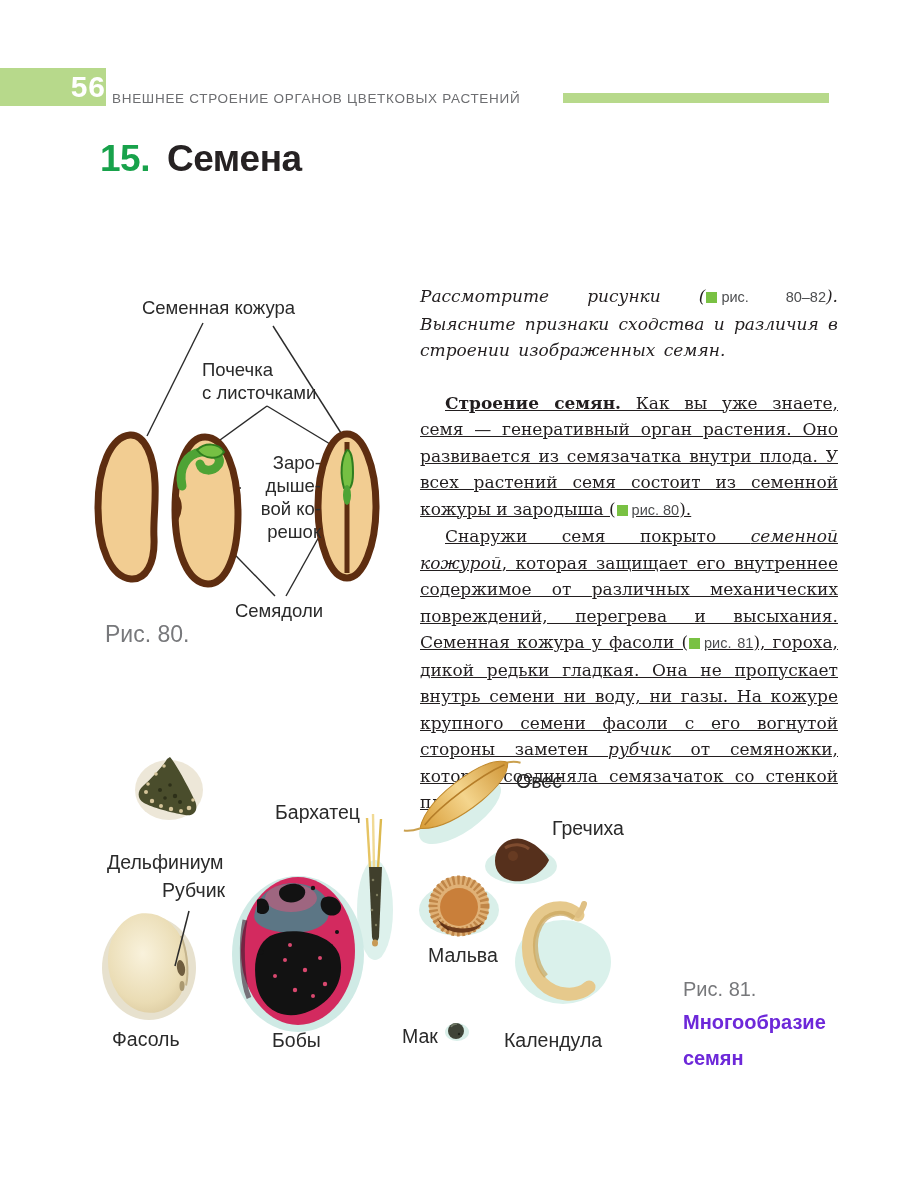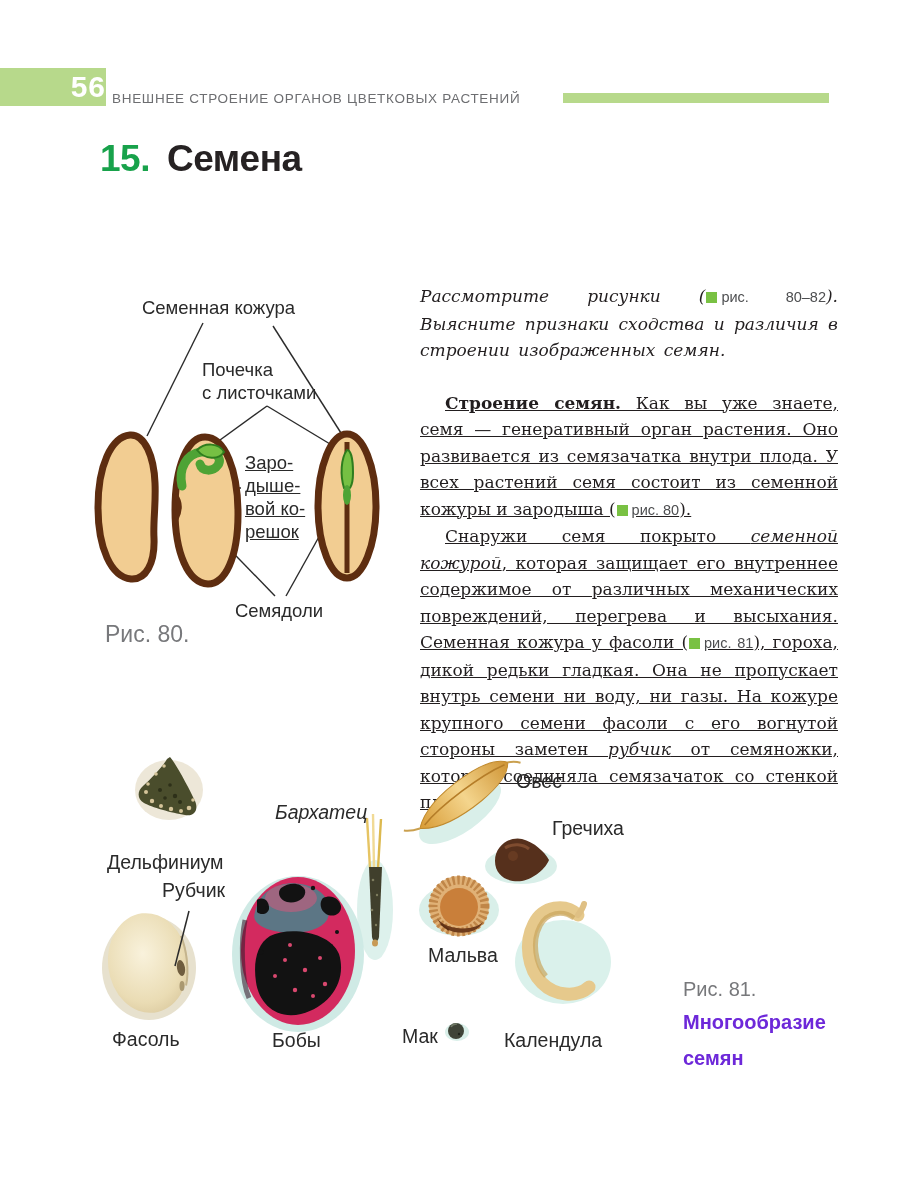--- a/index.html
+++ b/index.html
@@ -32,31 +32,31 @@
           color:#4d4e50;white-space:nowrap;}
   .sq{display:inline-block;width:11px;height:11px;background:#79c143;margin:0 4px 0 1px;
       position:relative;top:1px;}
 
   
   .fig80{position:absolute;left:85px;top:290px;width:330px;height:400px;}
   .fig80 svg{position:absolute;left:0;top:0;}
   .f80-label{position:absolute;font-size:18.5px;color:#2a2a2a;white-space:pre-line;line-height:23px;}
   .lbl-seedcoat{left:46px;top:6px;width:175px;text-align:center;}
   .lbl-bud{left:117px;top:68px;}
-  .lbl-radicle{left:160px;top:161px;width:76px;text-align:left;text-decoration:underline;}
+  .lbl-radicle{left:160px;top:161px;width:76px;text-align:right;}
   .lbl-cotyledons{left:135px;top:309px;width:118px;text-align:center;}
   .f80-capref{position:absolute;left:20px;top:331px;font-size:23px;color:#77787b;}
   .f80-captitle{position:absolute;left:20px;top:357px;font-size:19px;font-weight:700;color:#221e1f;}
 
   
   .fig81{position:absolute;left:85px;top:740px;width:750px;height:335px;}
   .fig81 svg{position:absolute;left:0;top:0;}
   .f81-label{position:absolute;font-size:19.5px;color:#2a2a2a;white-space:pre-line;}
   .lbl-delphinium{left:22px;top:90px;margin-top:21px;}
-  .lbl-marigold{left:190px;top:61px;font-style:italic;}
+  .lbl-marigold{left:190px;top:61px;}
   .lbl-oat{left:431px;top:30px;}
   .lbl-buckwheat{left:467px;top:77px;}
   .lbl-hilum{left:77px;top:139px;}
   .lbl-mallow{left:343px;top:204px;}
   .lbl-bean{left:27px;top:288px;}
   .lbl-broadbeans{left:187px;top:289px;}
   .lbl-poppy{left:317px;top:285px;}
   .lbl-calendula{left:419px;top:289px;}
   .f81-capref{position:absolute;left:598px;top:238px;font-size:20px;color:#77787b;}
   .f81-captitle{position:absolute;left:598px;top:264px;font-size:20px;font-weight:700;

